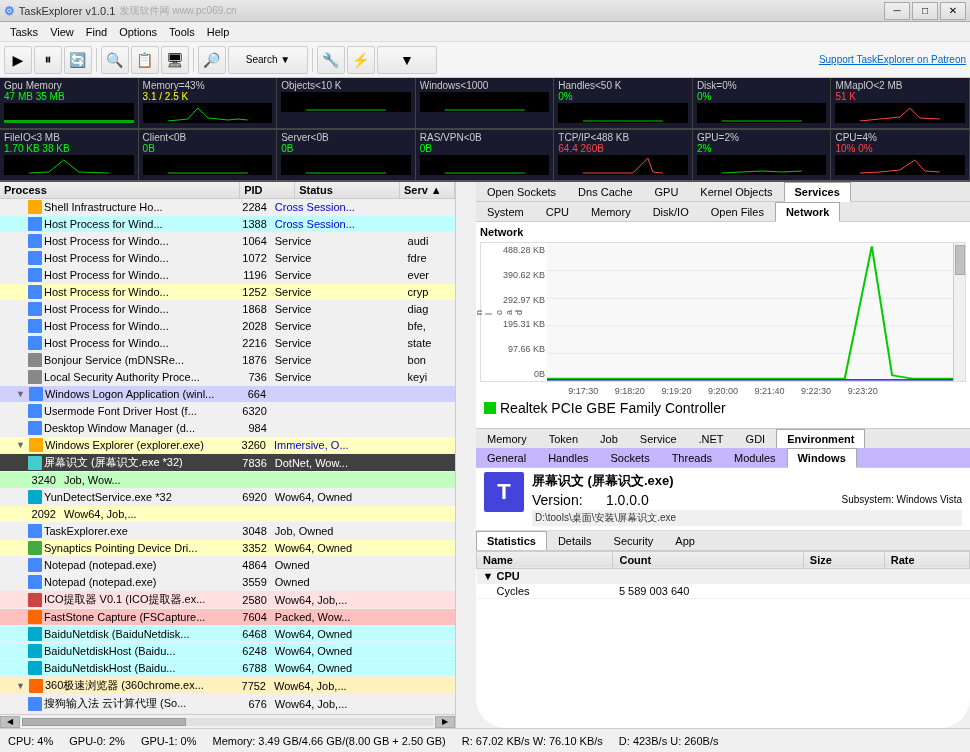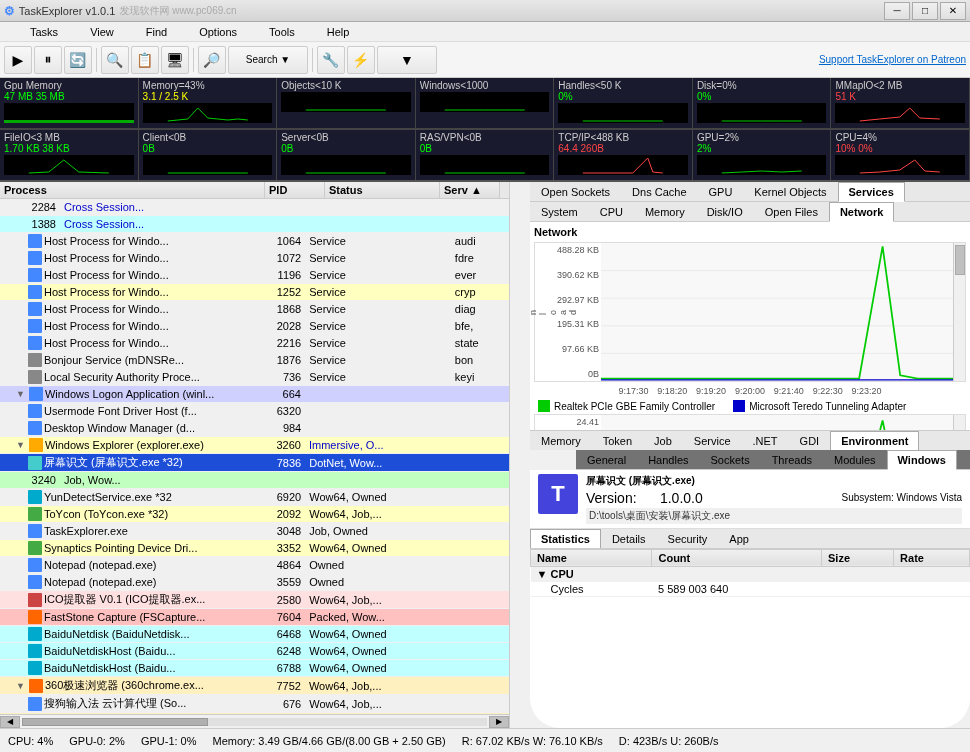--- a/index.html
+++ b/index.html
@@ -6,21 +6,21 @@
     body { width: 970px; height: 752px; font-family: 'Segoe UI', Tahoma, sans-serif; font-size: 11px; background: #f0f0f0; overflow: hidden; }
     
     
     #titlebar { background: linear-gradient(to bottom, #e8e8e8, #d4d4d4); height: 22px; display: flex; align-items: center; justify-content: space-between; padding: 0 4px; border-bottom: 1px solid #aaa; }
     #titlebar .title { font-size: 11px; color: #333; display: flex; align-items: center; gap: 4px; }
     #titlebar .controls { display: flex; gap: 2px; }
     #titlebar .controls button { width: 26px; height: 18px; border: 1px solid #aaa; background: linear-gradient(to bottom, #f0f0f0, #e0e0e0); font-size: 10px; cursor: pointer; }
 
     
     #menubar { background: #f0f0f0; height: 20px; display: flex; align-items: center; padding: 0 4px; border-bottom: 1px solid #ddd; }
-    #menubar span { padding: 2px 6px; cursor: pointer; font-size: 11px; margin-left: 20px; }
+    #menubar span { padding: 2px 6px; cursor: pointer; font-size: 11px; }
 
     
     #toolbar { background: #f5f5f5; height: 36px; display: flex; align-items: center; padding: 2px 4px; border-bottom: 1px solid #ccc; gap: 2px; }
     .tb-btn { width: 28px; height: 28px; background: linear-gradient(to bottom, #f8f8f8, #e8e8e8); border: 1px solid #ccc; border-radius: 2px; cursor: pointer; display: flex; align-items: center; justify-content: center; font-size: 14px; }
     .tb-sep { width: 1px; height: 24px; background: #ccc; margin: 0 2px; }
     .tb-right { margin-left: auto; font-size: 10px; color: #0066cc; text-decoration: underline; cursor: pointer; }
 
     
     #statsrow { display: flex; background: #1a1a2e; height: 52px; border-bottom: 2px solid #444; }
     .stat-cell { flex: 1; border-right: 1px solid #444; padding: 2px 4px; display: flex; flex-direction: column; min-width: 0; }
@@ -31,21 +31,21 @@
     .stat-chart { height: 20px; background: #000; margin-top: 1px; position: relative; overflow: hidden; }
     .chart-line-green { position: absolute; bottom: 0; left: 0; right: 0; height: 3px; background: #00aa00; }
 
     
     #statsrow2 { display: flex; background: #1a1a2e; height: 52px; border-bottom: 2px solid #555; }
 
     
     #main { display: flex; height: calc(752px - 22px - 20px - 36px - 104px - 24px); }
 
     
-    #left-panel { width: 510px; border-right: 1px solid #ccc; display: flex; flex-direction: column; }
+    #left-panel { width: 456px; border-right: 1px solid #ccc; display: flex; flex-direction: column; }
     #left-header { display: flex; background: #e8e8e8; border-bottom: 1px solid #ccc; }
     .col-header { padding: 2px 4px; font-size: 11px; font-weight: bold; border-right: 1px solid #ccc; background: linear-gradient(to bottom, #f0f0f0, #e0e0e0); cursor: pointer; }
     .col-header.process { width: 265px; }
     .col-header.pid { width: 60px; }
     .col-header.status { width: 115px; }
     .col-header.serv { width: 60px; }
 
     #left-list { flex: 1; overflow-y: auto; overflow-x: hidden; }
     .proc-row { display: flex; align-items: center; min-height: 17px; border-bottom: 1px solid #f0f0f0; cursor: pointer; }
     .proc-row.selected { background: #0078d7; color: white; }
@@ -70,40 +70,40 @@
     .tabs-row { display: flex; background: #e8e8e8; border-bottom: 1px solid #ccc; flex-shrink: 0; }
     .tab { padding: 3px 10px; font-size: 11px; cursor: pointer; border: 1px solid transparent; border-bottom: none; }
     .tab.active { background: white; border-color: #aaa; border-bottom: 1px solid white; margin-bottom: -1px; font-weight: bold; }
 
     
     #network-area { flex: 1; background: white; padding: 4px; display: flex; flex-direction: column; overflow: hidden; }
     .net-label { font-size: 11px; font-weight: bold; margin-bottom: 4px; }
     .net-chart-container { display: flex; height: 140px; border: 1px solid #ddd; margin-bottom: 4px; position: relative; }
     .net-y-axis { width: 50px; display: flex; flex-direction: column; justify-content: space-between; padding: 2px; font-size: 9px; color: #555; text-align: right; }
     .net-chart { flex: 1; background: #f8f8f8; position: relative; overflow: hidden; }
-    .net-legend { display: flex; gap: 18px; font-size: 10px; padding: 2px 4px; }
+    .net-legend { display: flex; gap: 18px; font-size: 14px; padding: 2px 4px; flex-direction: column; }
     .legend-item { display: flex; align-items: center; gap: 4px; }
     .legend-dot { width: 12px; height: 12px; }
     
     
     .chart-svg { width: 100%; height: 100%; }
 
     
     .net-chart-container2 { display: flex; height: 100px; border: 1px solid #ddd; margin-bottom: 4px; position: relative; }
 
     
     .bottom-tabs { display: flex; flex-direction: column; flex-shrink: 0; border-top: 1px solid #ccc; }
     .bottom-tabs-row1 { display: flex; background: #e8e8e8; }
-    .bottom-tabs-row2 { display: flex; background: #737373; border-bottom: 1px solid #ccc; margin-left: 46px; }
+    .bottom-tabs-row2 { display: flex; background: #c4b5fd; border-bottom: 1px solid #ccc; }
 
     
     #file-section { background: white; padding: 4px 8px; border-bottom: 1px solid #ddd; display: flex; align-items: flex-start; gap: 8px; }
     .file-icon-big { width: 40px; height: 40px; background: #4444dd; border-radius: 2px; display: flex; align-items: center; justify-content: center; color: white; font-size: 22px; font-weight: bold; flex-shrink: 0; }
     .file-info { flex: 1; }
-    .file-name { font-size: 10px; font-weight: bold; }
+    .file-name { font-size: 13px; font-weight: bold; }
     .file-path { font-size: 10px; color: #333; margin-top: 2px; background: #f0f0f0; padding: 1px 3px; }
 
     
     #stats-section { background: white; flex: 1; display: flex; flex-direction: column; border-radius: 30px; }
     .stats-tabs { display: flex; background: #e8e8e8; border-bottom: 1px solid #ccc; }
     .stats-tab { padding: 3px 10px; font-size: 11px; cursor: pointer; border: 1px solid transparent; border-bottom: none; }
     .stats-tab.active { background: white; border-color: #aaa; font-weight: bold; }
     
     .stats-table { flex: 1; overflow-y: auto; }
     .stats-table table { width: 100%; border-collapse: collapse; }
@@ -285,26 +285,28 @@
   <div id="left-panel">
     <div id="left-header">
       <div class="col-header process">Process</div>
       <div class="col-header pid">PID</div>
       <div class="col-header status">Status</div>
       <div class="col-header serv">Serv ▲</div>
     </div>
     <div id="left-list">
 
       <div class="proc-row">
+        <div class="proc-name indent2"><span class="proc-icon proc-icon-yellow"></span>Shell Infrastructure Ho...</div>
         <div class="proc-pid">2284</div>
         <div class="proc-status" style="color:#0000cc;">Cross Session...</div>
         <div class="proc-serv"></div>
       </div>
 
       <div class="proc-row cyan-bg">
+        <div class="proc-name indent2"><span class="proc-icon proc-icon-blue"></span>Host Process for Wind...</div>
         <div class="proc-pid">1388</div>
         <div class="proc-status" style="color:#0000cc;">Cross Session...</div>
         <div class="proc-serv"></div>
       </div>
 
       <div class="proc-row">
         <div class="proc-name indent2"><span class="proc-icon proc-icon-blue"></span>Host Process for Windo...</div>
         <div class="proc-pid">1064</div>
         <div class="proc-status">Service</div>
         <div class="proc-serv">audi</div>
@@ -387,42 +389,41 @@
         <div class="proc-serv"></div>
       </div>
 
       <div class="proc-row yellow-bg">
         <div class="proc-name indent1"><span class="expand-arrow">▼</span><span class="proc-icon proc-icon-yellow"></span>Windows Explorer (explorer.exe)</div>
         <div class="proc-pid">3260</div>
         <div class="proc-status" style="color:#0000cc;">Immersive, O...</div>
         <div class="proc-serv"></div>
       </div>
 
-      <div class="proc-row selected" style="background:#1d4ed8; color:white;">
+      <div class="proc-row selected" style="background:#404040; color:white;">
         <div class="proc-name indent2" style="color:white;"><span class="proc-icon" style="background:#44cccc; border-radius:1px;"></span>屏幕识文 (屏幕识文.exe *32)</div>
         <div class="proc-pid" style="color:white;">7836</div>
         <div class="proc-status" style="color:white;">DotNet, Wow...</div>
         <div class="proc-serv"></div>
       </div>
 
       <div class="proc-row green-bg">
         <div class="proc-pid">3240</div>
         <div class="proc-status">Job, Wow...</div>
         <div class="proc-serv"></div>
       </div>
 
       <div class="proc-row">
         <div class="proc-name indent2"><span class="proc-icon proc-icon-cyan"></span>YunDetectService.exe *32</div>
         <div class="proc-pid">6920</div>
         <div class="proc-status">Wow64, Owned</div>
         <div class="proc-serv"></div>
       </div>
 
       <div class="proc-row yellow-bg">
-        <div class="proc-name indent2"><span class="proc-icon proc-icon-green"></span>ToYcon (ToYcon.exe *32)</div>
         <div class="proc-pid">2092</div>
         <div class="proc-status">Wow64, Job,...</div>
         <div class="proc-serv"></div>
       </div>
 
       <div class="proc-row">
         <div class="proc-name indent2"><span class="proc-icon proc-icon-blue"></span>TaskExplorer.exe</div>
         <div class="proc-pid">3048</div>
         <div class="proc-status">Job, Owned</div>
         <div class="proc-serv"></div>

